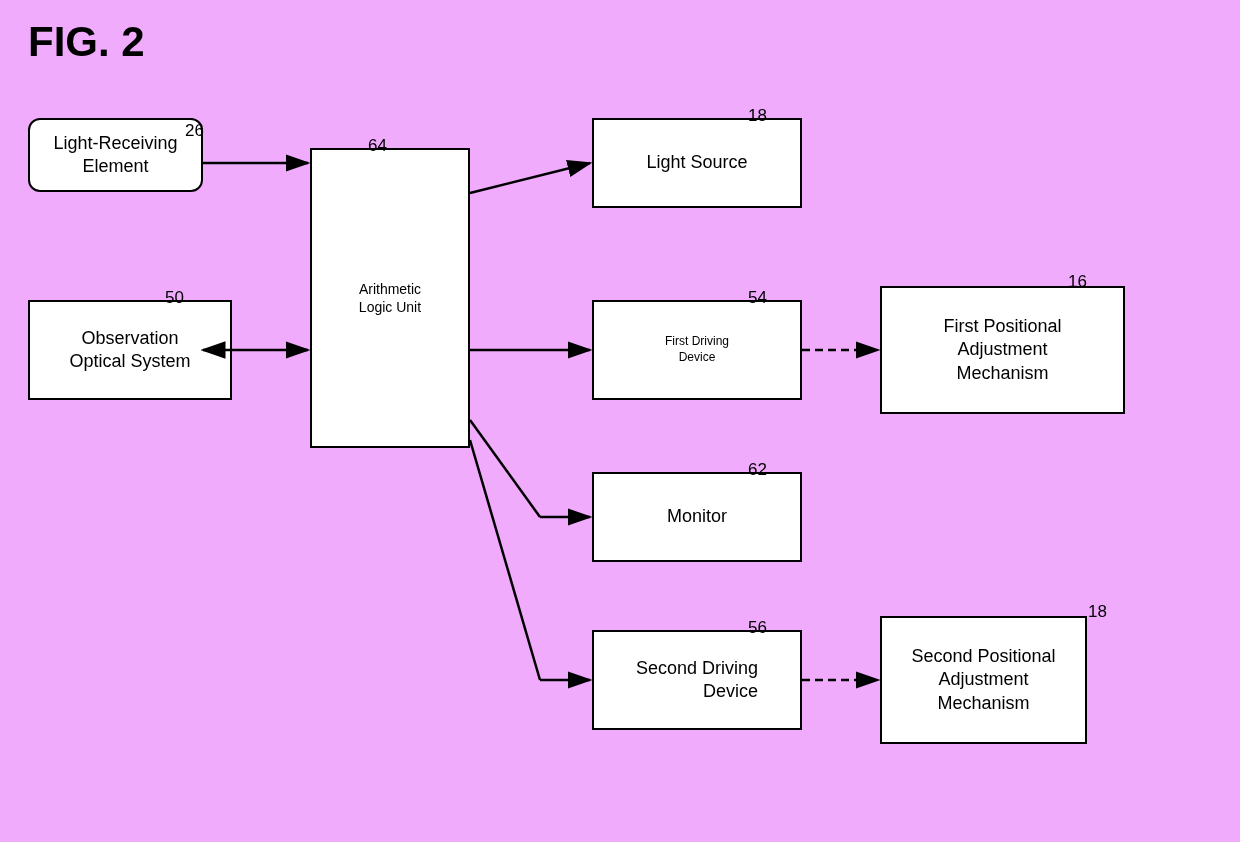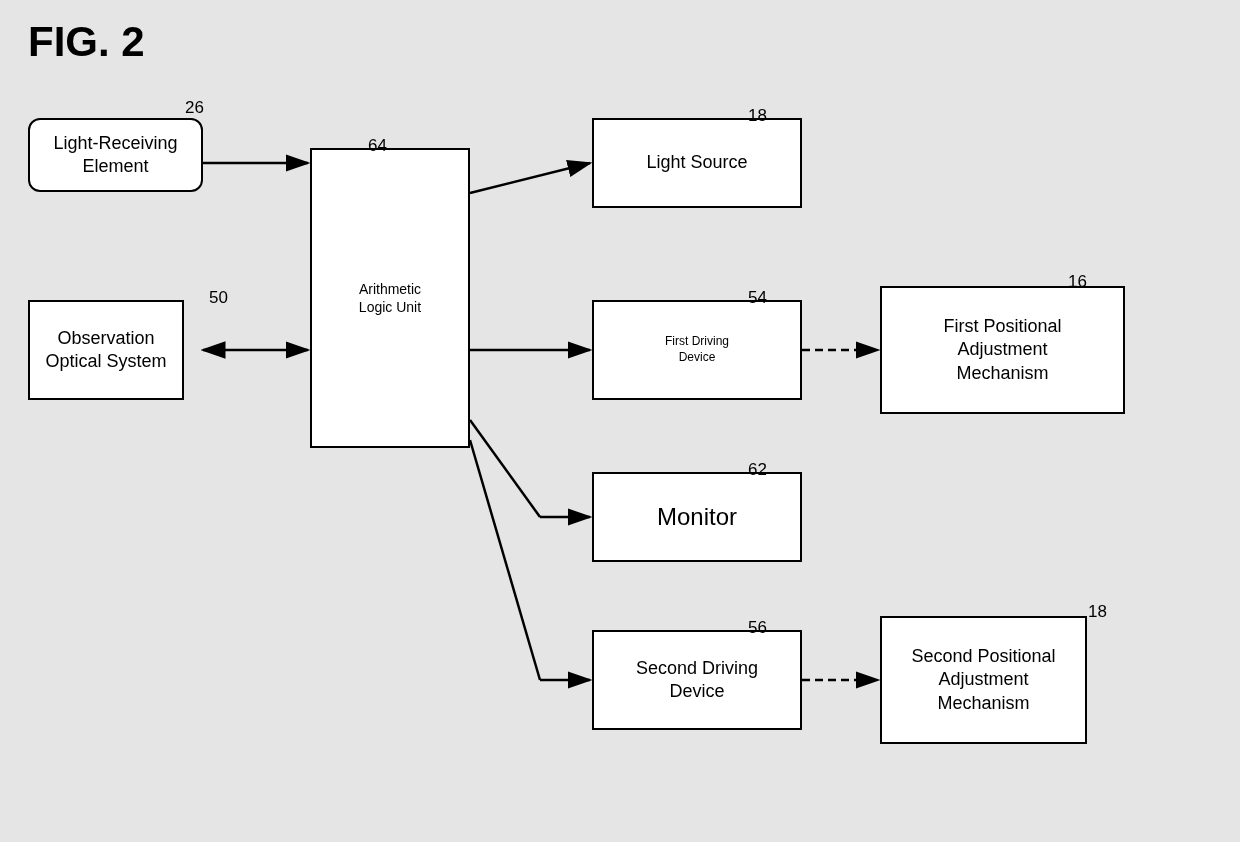--- a/index.html
+++ b/index.html
@@ -9,21 +9,21 @@
       width: 1240px;
       height: 842px;
       overflow: hidden;
       position: relative;
     }
 
     .diagram-container {
       position: relative;
       width: 1240px;
       height: 842px;
-      background: #e5e5e5;
+      background: #f0abfc;
     }
 
     .fig-title {
       position: absolute;
       top: 18px;
       left: 28px;
       font-size: 42px;
       font-weight: bold;
       font-family: Arial, sans-serif;
     }
@@ -63,48 +63,48 @@
 </head>
 <body>
 
 <div class="diagram-container">
 
   <div class="fig-title">FIG. 2</div>
 
   <div class="box" style="left:28px; top:118px; width:175px; height:74px; font-size:18px;border-radius:12px;">
     Light-Receiving<br>Element
   </div>
-  <span class="ref-num" style="left:185px; top:98px;">26</span>
+  <span class="ref-num" style="left:185px; top:121px;">26</span>
 
-  <div class="box" style="left:28px; top:300px; width:156px; height:100px; font-size:18px;">
+  <div class="box" style="left:28px; top:300px; width:204px; height:100px; font-size:18px;">
     Observation<br>Optical System
   </div>
-  <span class="ref-num" style="left:165px; top:288px;margin-left:44px;">50</span>
+  <span class="ref-num" style="left:165px; top:288px;">50</span>
 
   <div class="box" style="left:310px; top:148px; width:160px; height:300px; font-size:14px;">
     Arithmetic<br>Logic Unit
   </div>
   <span class="ref-num" style="left:368px; top:136px;">64</span>
 
   <div class="box" style="left:592px; top:118px; width:210px; height:90px; font-size:18px;">
     Light Source
   </div>
   <span class="ref-num" style="left:748px; top:106px;">18</span>
 
   <div class="box" style="left:592px; top:300px; width:210px; height:100px; font-size:12px;">
     First Driving<br>Device
   </div>
   <span class="ref-num" style="left:748px; top:288px;">54</span>
 
-  <div class="box" style="left:592px; top:472px; width:210px; height:90px; font-size:24px;">
+  <div class="box" style="left:592px; top:472px; width:210px; height:90px; font-size:18px;">
     Monitor
   </div>
   <span class="ref-num" style="left:748px; top:460px;">62</span>
 
-  <div class="box" style="left:592px; top:630px; width:210px; height:100px; font-size:18px;">
+  <div class="box" style="left:592px; top:630px; width:210px; height:100px; font-size:18px;text-align:right;">
     Second Driving<br>Device
   </div>
   <span class="ref-num" style="left:748px; top:618px;">56</span>
 
   <div class="box" style="left:880px; top:286px; width:245px; height:128px; font-size:18px;">
     First Positional<br>Adjustment<br>Mechanism
   </div>
   <span class="ref-num" style="left:1068px; top:272px;">16</span>
 
   <div class="box" style="left:880px; top:616px; width:207px; height:128px; font-size:18px;">

